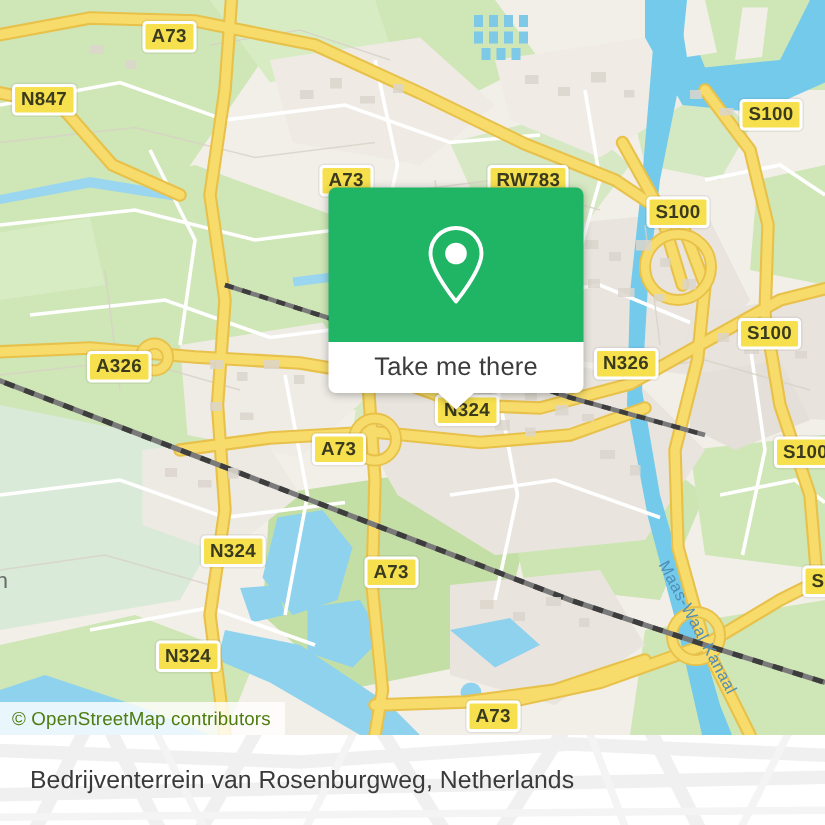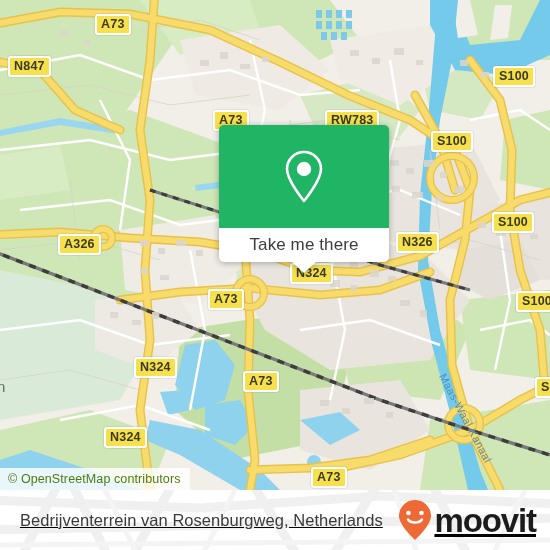--- a/index.html
+++ b/index.html
@@ -46,21 +46,21 @@
     bottom:-11px;width:0;height:0;
     border-left:13px solid transparent;
     border-right:13px solid transparent;
     border-top:12px solid #ffffff;
   }
 
   
   .bottom-bar{
     position:absolute;left:0;top:490px;width:550px;height:60px;
     background:#fef9c3;overflow:hidden;
-    display:flex;align-items:center;text-decoration:underline;
+    display:flex;align-items:center;
   }
   .bar-watermark{position:absolute;left:0;top:0;opacity:1;}
   .place-name{
     position:relative;z-index:2;
     margin-left:20px;font-size:16.5px;color:#3a3a3a;
     white-space:nowrap;letter-spacing:.05px;
   }
   .brand{
     position:relative;z-index:2;
     margin-left:auto;margin-right:14px;
@@ -341,24 +341,15 @@
         <path d="M100,-10 L140,70"></path>
         <path d="M200,70 L240,-10"></path>
         <path d="M390,-10 L420,70"></path>
         <path d="M490,70 L530,-10"></path>
         <path d="M-10,55 L560,50"></path>
       </g>
     </svg>
 
     <span class="place-name">Bedrijventerrein van Rosenburgweg, Netherlands</span>
 
-    <span class="brand">
-      <svg width="36" height="42" viewBox="0 0 36 42">
-        <path d="M18,1 C9.2,1 2,8.2 2,17 C2,26.5 18,41 18,41 C18,41 34,26.5 34,17 C34,8.2 26.8,1 18,1 Z" fill="#ed6a36"></path>
-        <circle cx="11.5" cy="14" r="2.3" fill="#ffffff"></circle>
-        <circle cx="24.5" cy="14" r="2.3" fill="#ffffff"></circle>
-        <path d="M11,20.5 C13.5,24.5 22.5,24.5 25,20.5" fill="none" stroke="#ffffff" stroke-width="2.4" stroke-linecap="round"></path>
-      </svg>
-      <span class="brand-word">moovit</span>
-    </span>
   </div>
 
 </div>
 
 </body></html>

